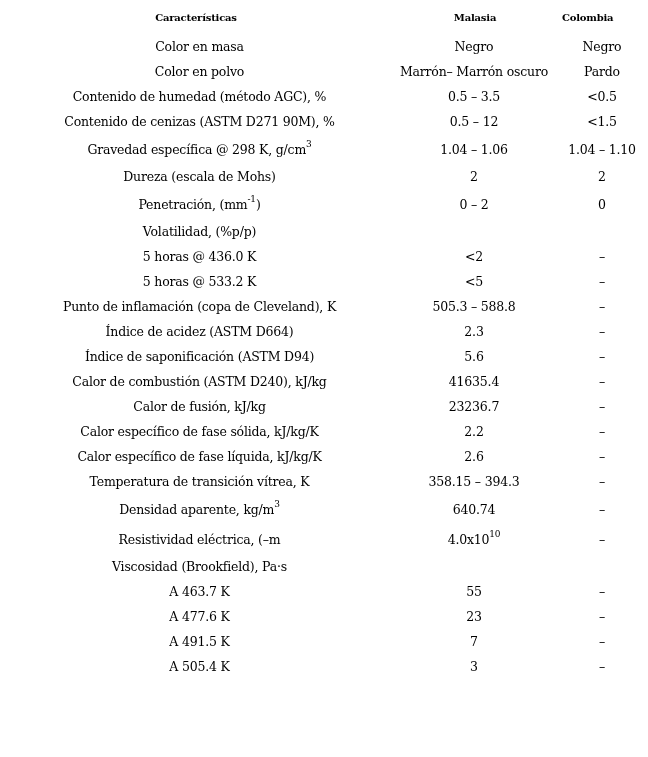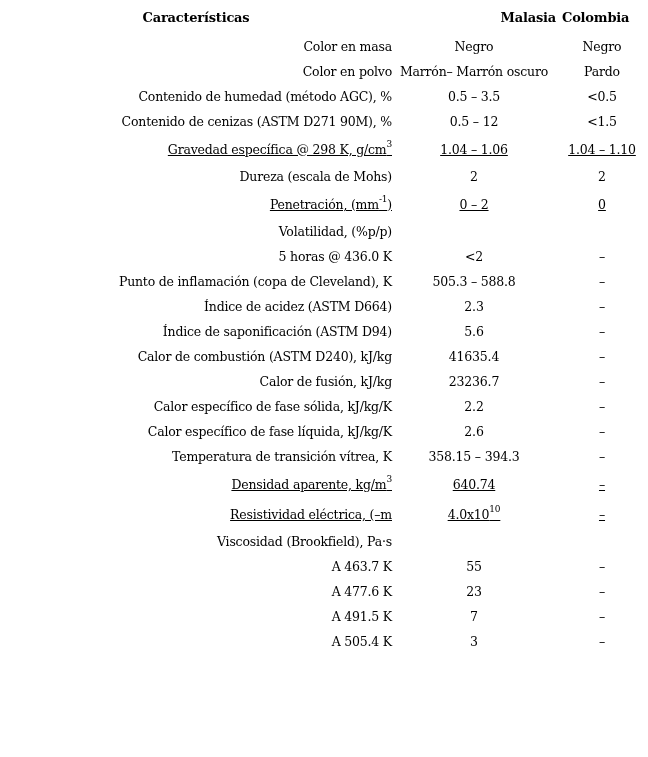--- a/index.html
+++ b/index.html
@@ -20,30 +20,30 @@
     td, th {
       padding: 0;
       font-size: 12.5px;
       letter-spacing: -0.2px;
       white-space: nowrap;
       height: 25px;
       vertical-align: middle;
     }
     th {
       font-weight: bold;
-      font-size: 13px;
+      font-size: 10px;
       height: 34px;
       vertical-align: middle;
     }
     th.h1 { text-align: center; }
-    th.h2 { text-align: right; padding-left: 2px; }
+    th.h2 { text-align: center; padding-left: 2px; }
     th.h3 { text-align: left; padding-left: 6px; }
-    td.label { text-align: right; padding-left: 7px; }
+    td.label { text-align: center; padding-left: 7px; }
     td.v { text-align: center; }
-    tr.tall td { height: 30px; text-decoration: underline; }
+    tr.tall td { height: 30px; }
     sup { font-size: 9px; line-height: 0; vertical-align: 7px; }
   </style>
 </head>
 <body>
 
 <table>
   <colgroup>
       <col class="c1">
       <col class="c2">
       <col class="c3">
@@ -92,20 +92,25 @@
       <td class="v">0</td>
     </tr>
     <tr>
       <td class="label">Volatilidad, (%p/p)</td>
       <td class="v"></td>
       <td class="v"></td>
     </tr>
     <tr>
       <td class="label">5 horas @ 436.0 K</td>
       <td class="v">&lt;2</td>
+      <td class="v">–</td>
+    </tr>
+    <tr>
+      <td class="label">5 horas @ 533.2 K</td>
+      <td class="v">&lt;5</td>
       <td class="v">–</td>
     </tr>
     <tr>
       <td class="label">Punto de inflamación (copa de Cleveland), K</td>
       <td class="v">505.3 – 588.8</td>
       <td class="v">–</td>
     </tr>
     <tr>
       <td class="label">Índice de acidez (ASTM D664)</td>
       <td class="v">2.3</td>

